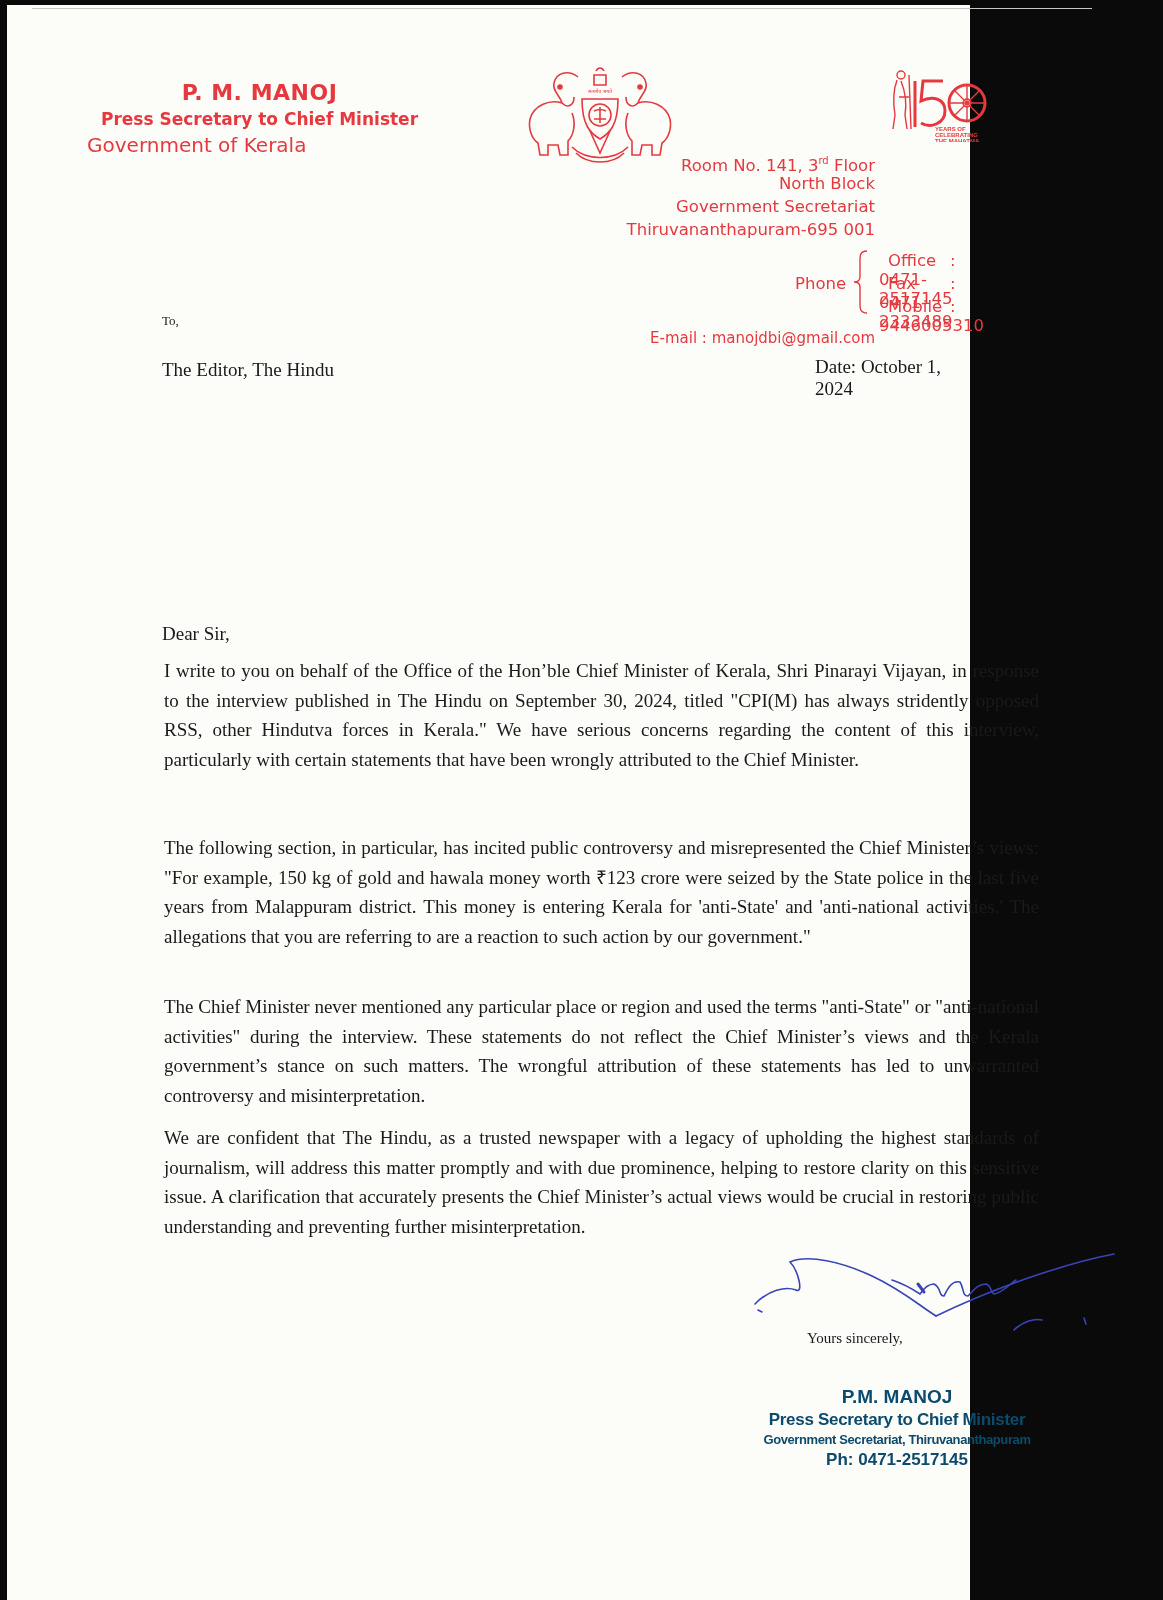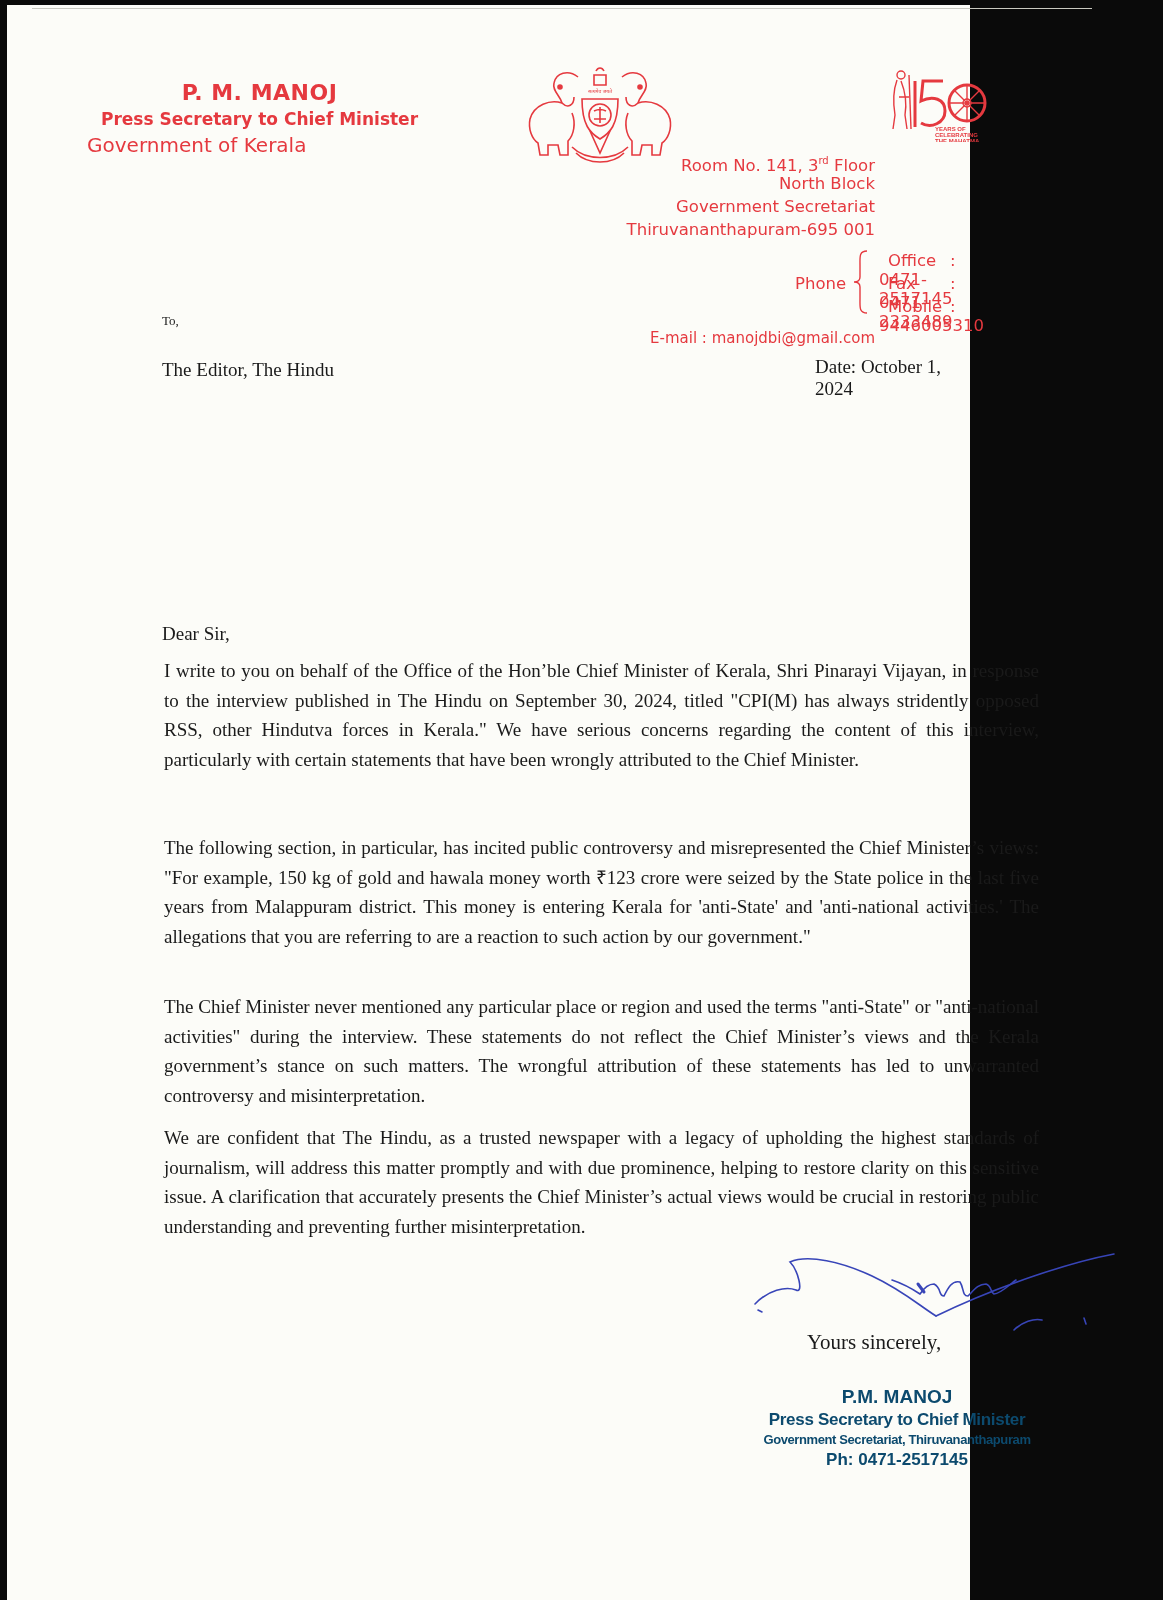--- a/index.html
+++ b/index.html
@@ -60,21 +60,21 @@
       position: absolute; left: 155px; top: 492px; width: 880px;
       font-size: 19px; font-weight: bold; line-height: 30px;
     }
     .salutation { position: absolute; left: 155px; top: 618px; font-size: 19px; }
 
     .para {
       position: absolute; left: 157px; width: 875px;
       font-size: 19px; line-height: 29.5px; text-align: justify;
     }
     .signature { position: absolute; left: 745px; top: 1245px; width: 380px; height: 110px; }
-    .closing { position: absolute; left: 800px; top: 1325px; font-size: 21px; }
+    .closing { position: absolute; left: 800px; top: 1325px; font-size: 15px; }
 
     .stamp {
       position: absolute; left: 740px; top: 1380px; width: 300px;
       text-align: center; color: #0c4a6e;
       font-family: "Liberation Sans", sans-serif; font-weight: bold;
     }
     .stamp .s1 { font-size: 19px; line-height: 24px; }
     .stamp .s2 { font-size: 17px; line-height: 22px; letter-spacing: -0.3px; }
     .stamp .s3 { font-size: 13px; line-height: 18px; letter-spacing: -0.4px; }
     .stamp .s4 { font-size: 17px; line-height: 22px; }

